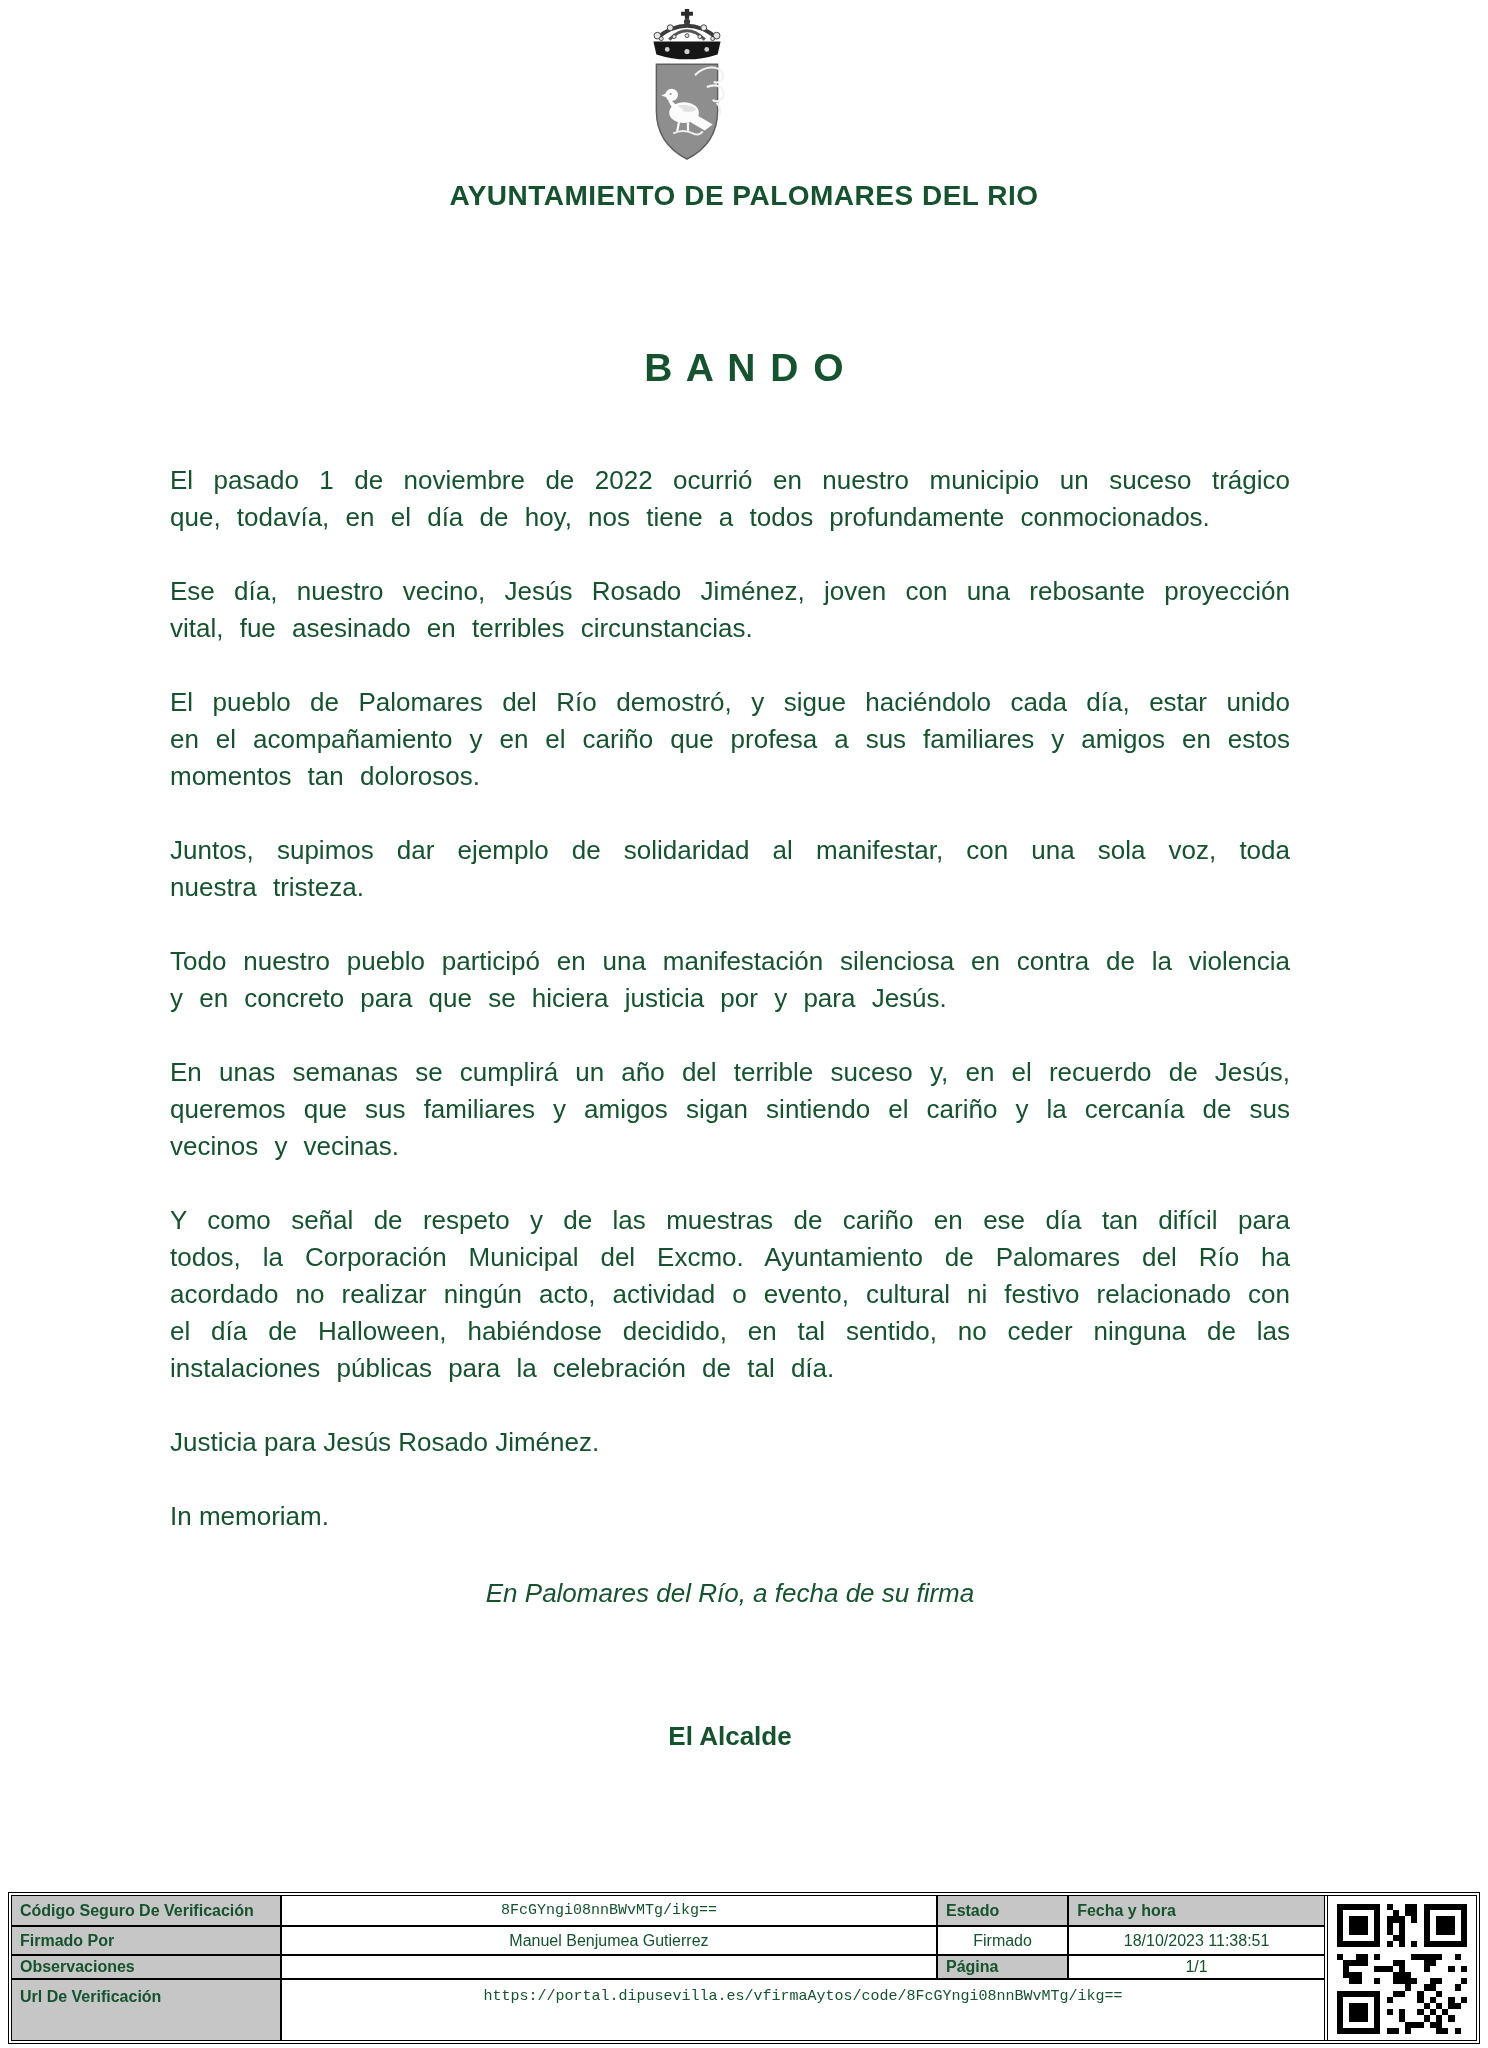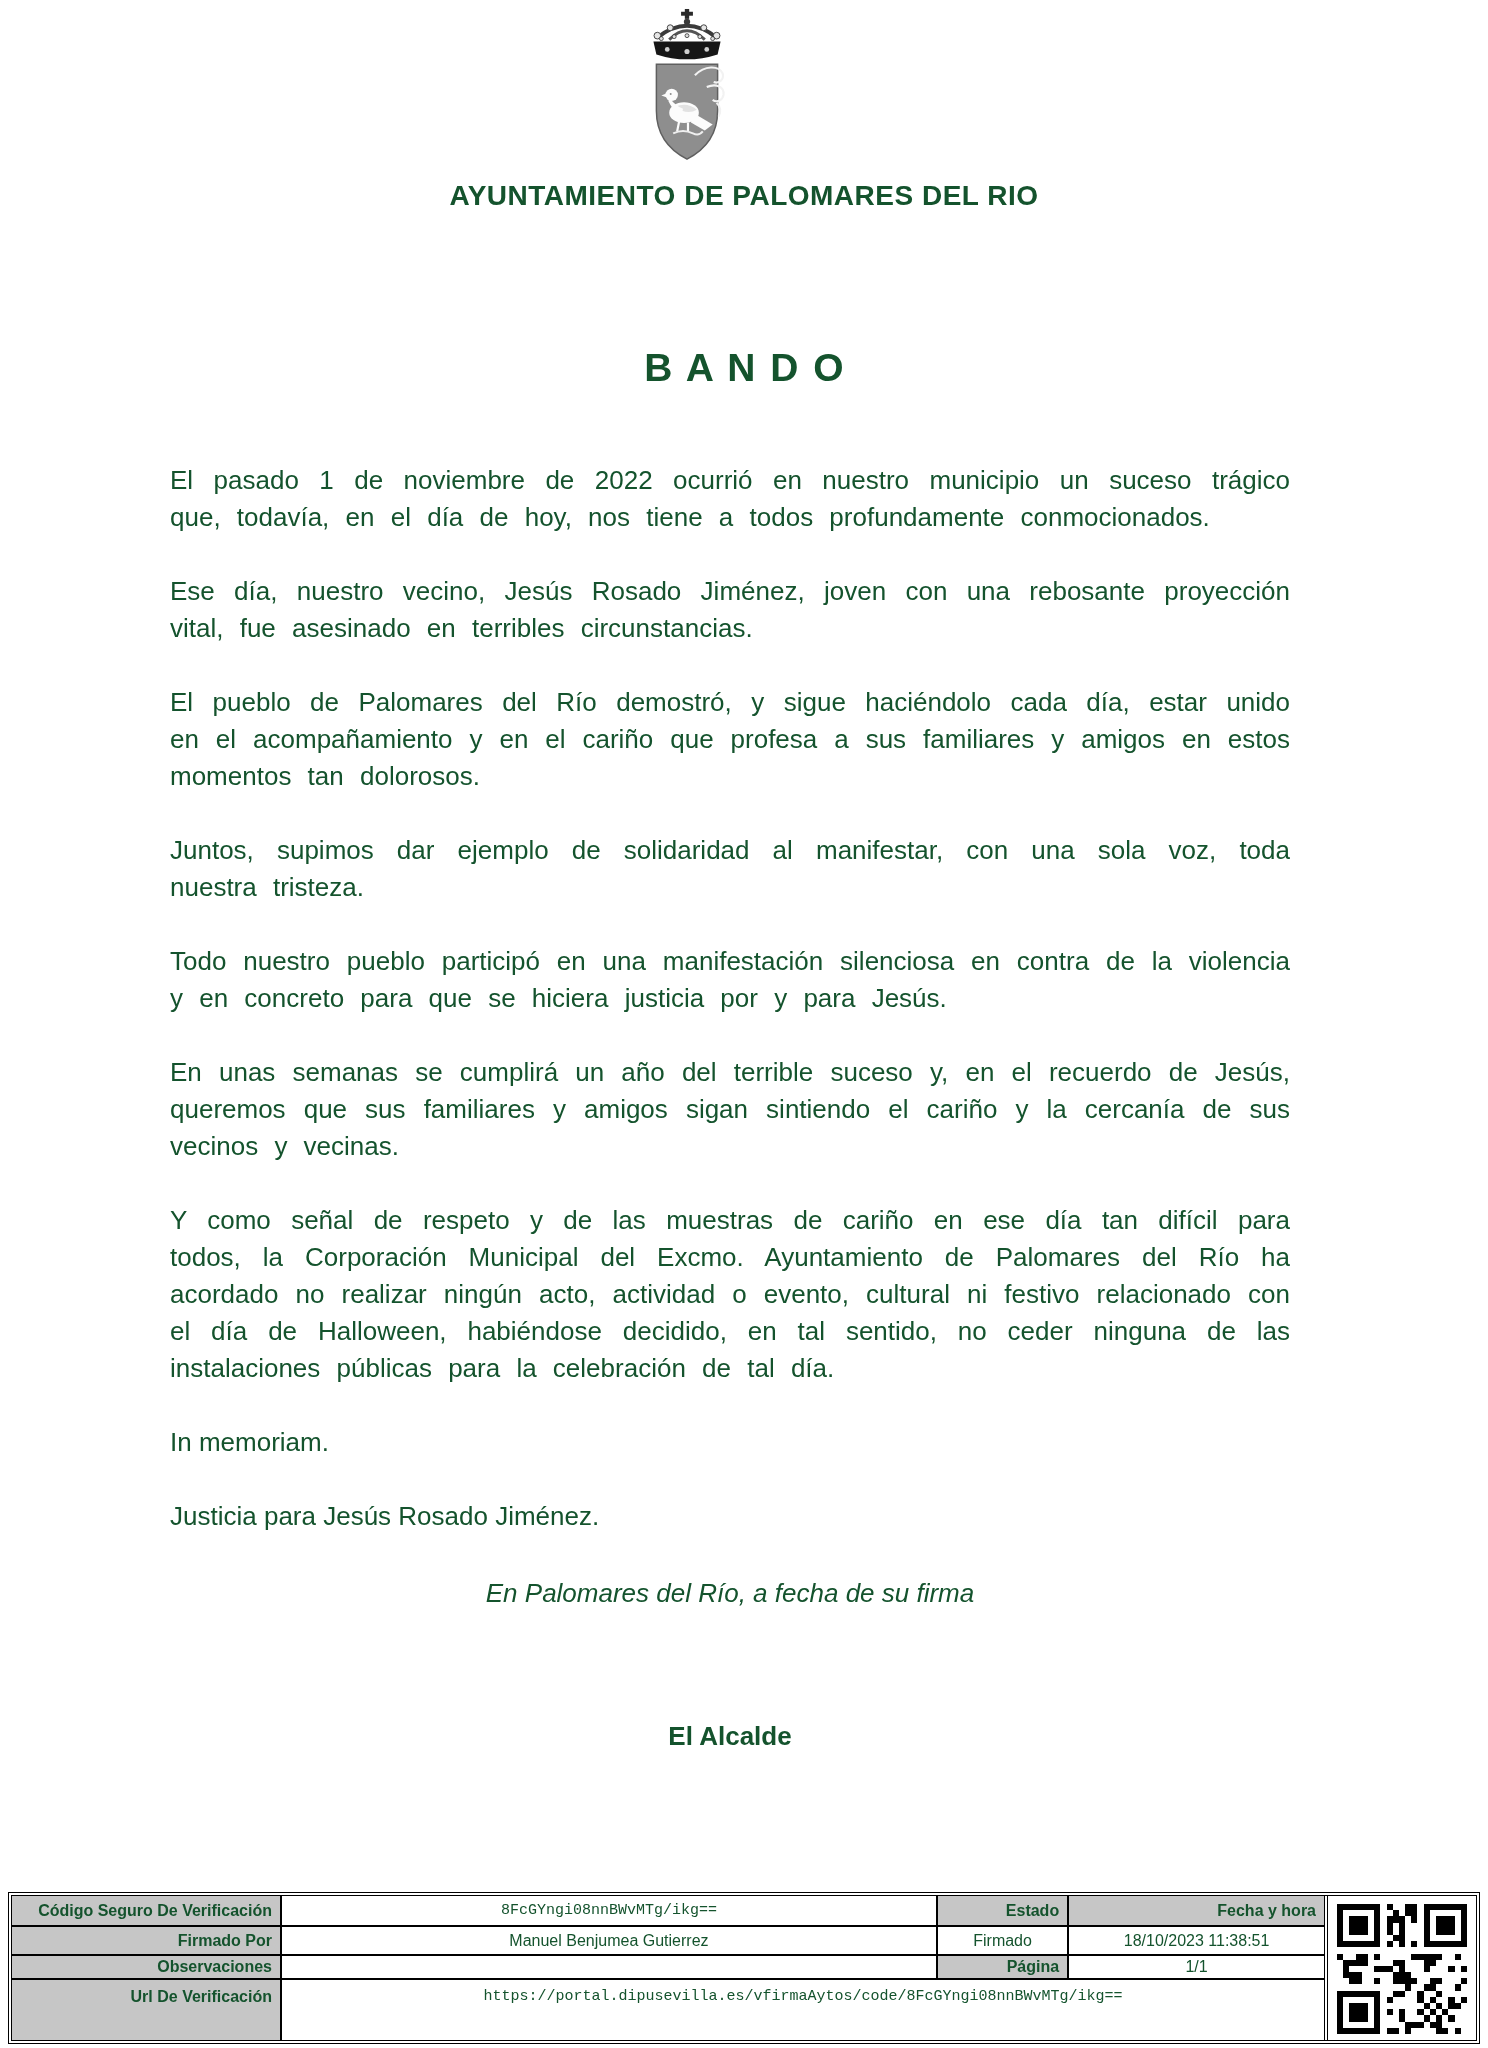--- a/index.html
+++ b/index.html
@@ -80,21 +80,21 @@
     overflow: hidden;
     white-space: nowrap;
   }
   .vtable tr:first-child > * { border-top: none; }
   .vtable tr:last-child  > * { border-bottom: none; }
   .vtable tr > *:first-child { border-left: none; }
   .vtable tr > *:last-child  { border-right: none; }
   .vtable th.lbl {
     background: #c6c6c6;
     font-weight: bold;
-    text-align: right;
+    text-align: left;
     font-family: "Liberation Sans", sans-serif;
     margin-left: 16px;
   }
   .vtable td.val-left   { text-align: center; }
   .vtable td.val-center { text-align: center; }
   .vtable .mono {
     font-family: "Liberation Mono", "DejaVu Sans Mono", monospace;
     font-size: 15px;
   }
   .vtable tr.url-row th, .vtable tr.url-row td { vertical-align: top; padding-top: 8px; }
@@ -161,22 +161,22 @@
   <div class="doc-title">B A N D O</div>
 
   <div class="body-text">
     <p>El pasado 1 de noviembre de 2022 ocurrió en nuestro municipio un suceso trágico que, todavía, en el día de hoy, nos tiene a todos profundamente conmocionados.</p>
     <p>Ese día, nuestro vecino, Jesús Rosado Jiménez, joven con una rebosante proyección vital, fue asesinado en terribles circunstancias.</p>
     <p>El pueblo de Palomares del Río demostró, y sigue haciéndolo cada día, estar unido en el acompañamiento y en el cariño que profesa a sus familiares y amigos en estos momentos tan dolorosos.</p>
     <p>Juntos, supimos dar ejemplo de solidaridad al manifestar, con una sola voz, toda nuestra tristeza.</p>
     <p>Todo nuestro pueblo participó en una manifestación silenciosa en contra de la violencia y en concreto para que se hiciera justicia por y para Jesús.</p>
     <p>En unas semanas se cumplirá un año del terrible suceso y, en el recuerdo de Jesús, queremos que sus familiares y amigos sigan sintiendo el cariño y la cercanía de sus vecinos y vecinas.</p>
     <p>Y como señal de respeto y de las muestras de cariño en ese día tan difícil para todos, la Corporación Municipal del Excmo. Ayuntamiento de Palomares del Río ha acordado no realizar ningún acto, actividad o evento, cultural ni festivo relacionado con el día de Halloween, habiéndose decidido, en tal sentido, no ceder ninguna de las instalaciones públicas para la celebración de tal día.</p>
+    <p class="plain-line">Justicia para Jesús Rosado Jiménez.</p>
     <p class="plain-line">In memoriam.</p>
-    <p class="plain-line">Justicia para Jesús Rosado Jiménez.</p>
     <div class="closing-place">En Palomares del Río, a fecha de su firma</div>
     <div class="closing-signature">El Alcalde</div>
   </div>
 
   <div class="footer">
     <div class="vtable-wrap">
       <table class="vtable">
         <colgroup>
           <col style="width:20.5%">
             <col style="width:50%">

